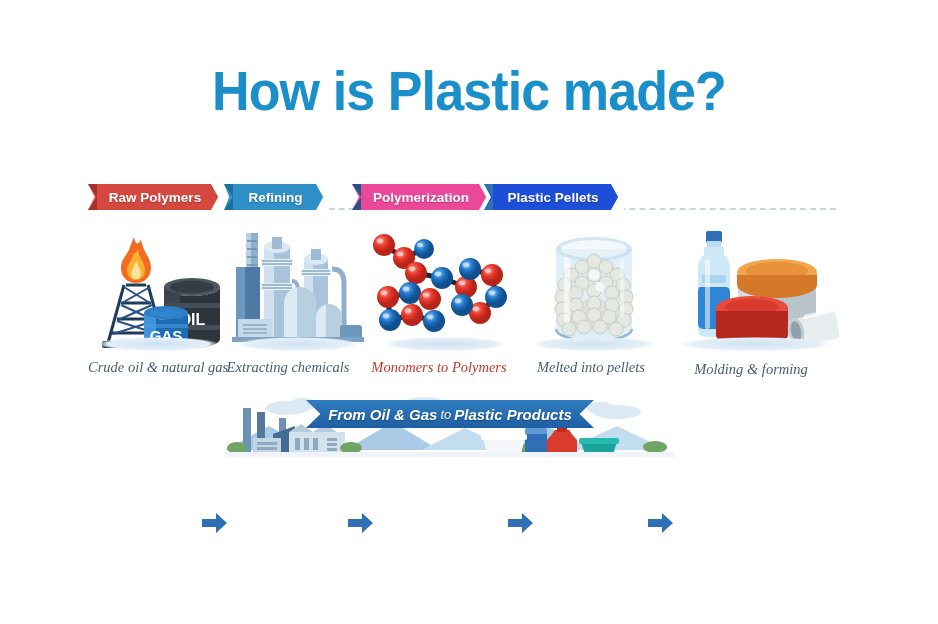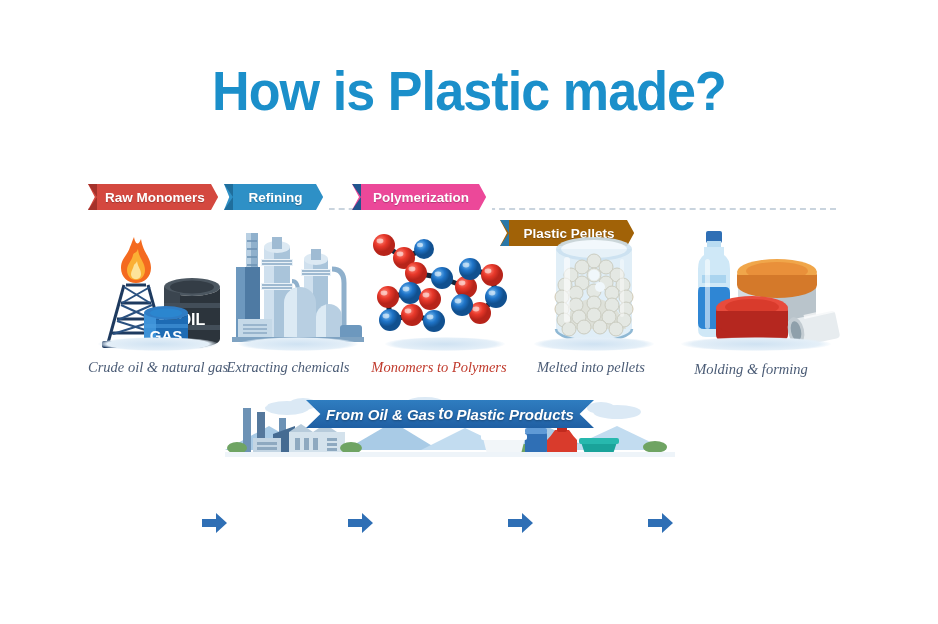--- a/index.html
+++ b/index.html
@@ -75,52 +75,52 @@
   .scene svg{display:block;}
   .scene-banner{
     position:absolute;left:81px;top:8px;width:288px;height:28px;
     display:flex;align-items:center;justify-content:center;
     color:#fff;font-size:15px;font-weight:bold;font-style:italic;
     text-shadow:0 1px 2px rgba(0,0,0,.3);
     background:linear-gradient(180deg,#2f7dc0 0%,#1f5fa3 100%);
     clip-path:polygon(0 0,100% 0,95% 50%,100% 100%,0 100%,5% 50%);
     z-index:5;
   }
-  .scene-banner .lt{font-weight:bold;font-size:16px;padding:0 3px;}
+  .scene-banner .lt{font-weight:normal;font-size:13px;padding:0 3px;}
 </style>
 </head>
 <body style="background: rgb(255, 255, 255);">
 
 <div class="canvas">
 
   <div class="title" style="color: rgb(27, 143, 202);">How is Plastic made?</div>
 
   <div class="dashline"></div>
 
   <div class="banners">
 
     <div class="banner" id="b0" style="left: 88px; width: 136px; background: rgb(212, 72, 63);">
       <div class="fold" style="background: rgb(165, 50, 43);"></div>
-      <span>Raw Monomers</span>
+      <span>Raw Polymers</span>
       <div class="rib"></div>
     </div>
 
     <div class="banner" id="b1" style="left: 224px; width: 105px; background: rgb(46, 144, 198);">
       <div class="fold" style="background: rgb(31, 110, 156);"></div>
       <span>Refining</span>
       <div class="rib"></div>
     </div>
 
     <div class="banner" id="b2" style="left: 352px; width: 140px; background: #ec4899;">
       <div class="fold" style="background: rgb(34, 85, 141);"></div>
       <span>Polymerization</span>
       <div class="rib"></div>
     </div>
 
-    <div class="banner" id="b3" style="left: 500px; width: 140px; background: #a16207; margin-top: 36px;">
+    <div class="banner" id="b3" style="left: 484px; width: 140px; background: #1d4ed8;">
       <div class="fold" style="background: rgb(43, 120, 168);"></div>
       <span>Plastic Pellets</span>
       <div class="rib"></div>
     </div>
 
   </div>
 
   <div class="illus-row">
 
     <div class="cell" style="left:88px;width:140px;">

